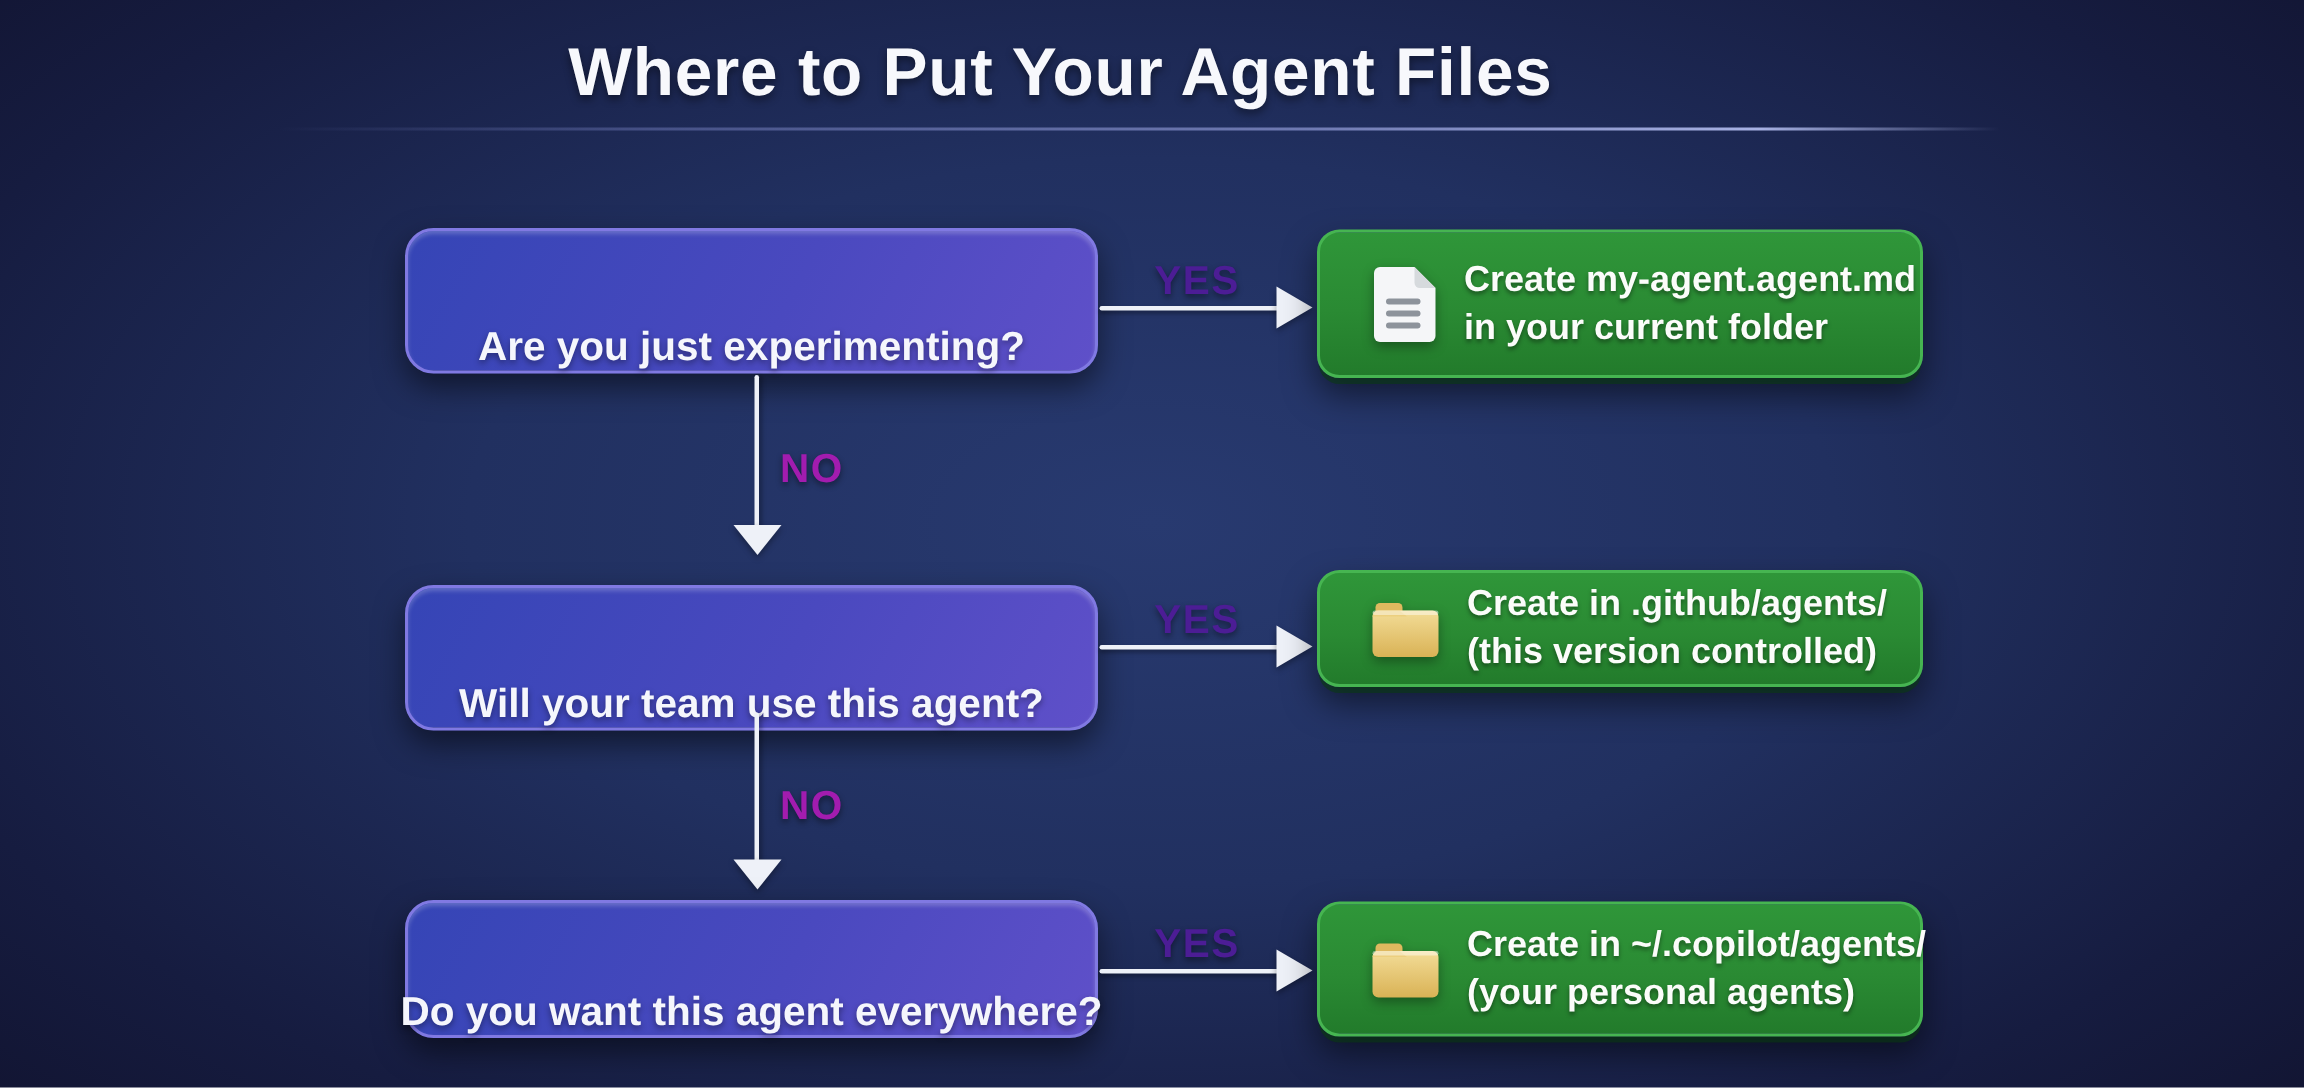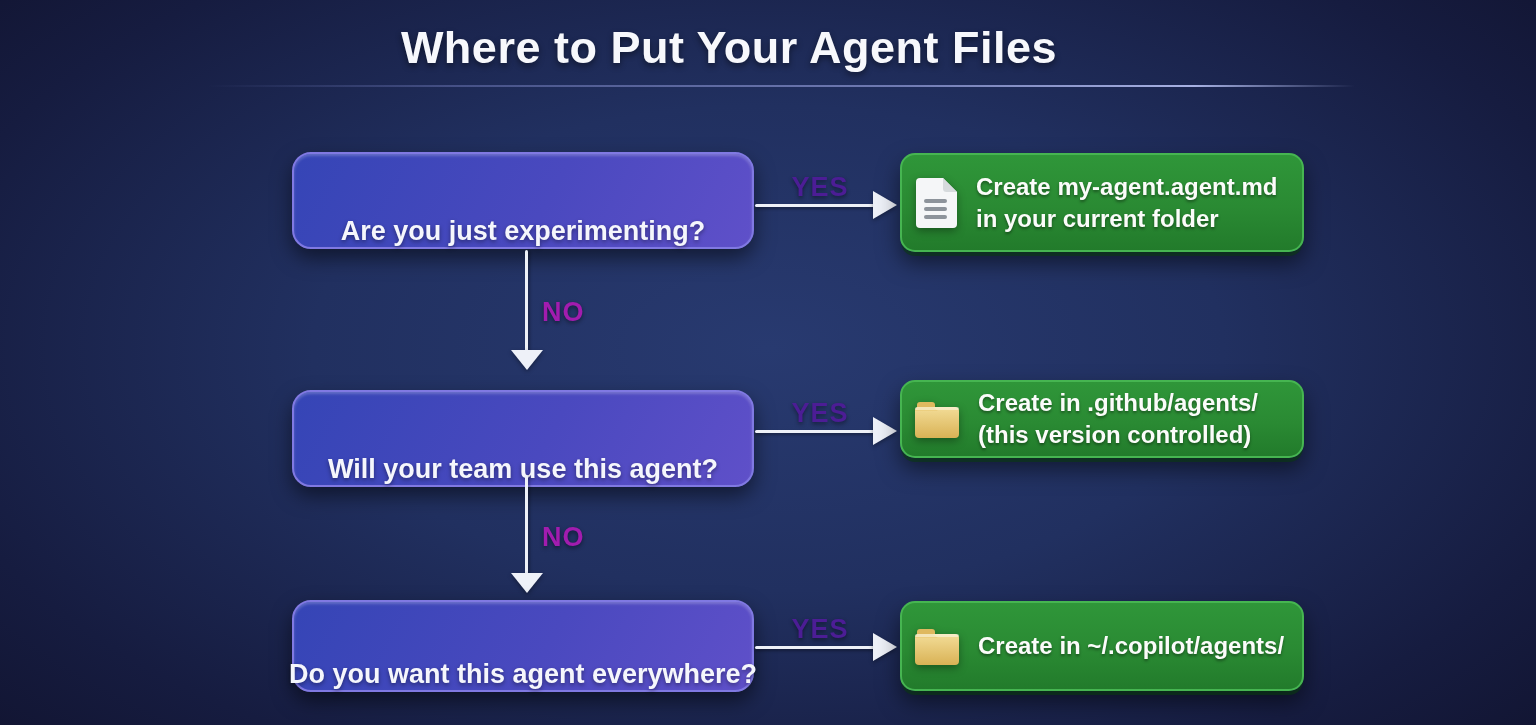--- a/index.html
+++ b/index.html
@@ -2,21 +2,21 @@
 <html><head>
 <meta charset="utf-8">
 <style>
   html,body{margin:0;padding:0;}
   body{
     width:1536px;height:725px;overflow:hidden;
     font-family:"Liberation Sans","DejaVu Sans",sans-serif;
     background:radial-gradient(ellipse 78% 88% at 50% 48%, #283a70 0%, #213060 38%, #161c40 72%, #0f1029 100%);
     position:relative;
   }
-  .canvas{position:absolute;inset:0;margin-left:22px;}
+  .canvas{position:absolute;inset:0;}
   .page-title{
     position:absolute;top:22px;left:0;width:1414px;margin:0;
     text-align:center;color:#f7f8fc;font-size:45px;font-weight:bold;
     letter-spacing:0.5px;text-shadow:0 3px 6px rgba(0,0,0,0.45);
   }
   .divider{
     position:absolute;top:85px;left:185px;width:1148px;height:2px;
     background:linear-gradient(90deg, rgba(120,130,195,0) 0%, rgba(120,130,195,0.45) 22%,
       rgba(145,155,215,0.7) 60%, rgba(175,185,235,0.95) 86%, rgba(120,130,195,0) 100%);
     border-radius:2px;
@@ -34,21 +34,21 @@
     color:#f5f6fc;font-size:27px;font-weight:bold;
     text-shadow:0 2px 4px rgba(0,0,0,0.4);white-space:nowrap;
   }
   .gbox{
     position:absolute;left:878px;width:404px;
     border-radius:15px;
     background:linear-gradient(180deg,#2f9639 0%,#2a8a33 55%,#227b2b 100%);
     border:2px solid #46b551;
     box-shadow:0 5px 0 -1px rgba(10,60,14,0.55), 0 11px 22px rgba(0,0,0,0.5);
     display:flex;align-items:center;
-    padding-left:11px;box-sizing:border-box;
+    padding-left:33px;box-sizing:border-box;
   }
   .gbox .icon{flex:0 0 auto;margin-right:17px;display:flex;filter:drop-shadow(0 3px 4px rgba(0,0,0,0.35));}
   .gtext div{
     color:#fbfcfa;font-size:24px;font-weight:bold;line-height:32px;
     text-shadow:0 2px 3px rgba(0,0,0,0.4);white-space:nowrap;
   }
   .yes-label{
     position:absolute;left:733px;width:130px;text-align:center;
     color:#4c1d95;font-size:27px;font-weight:bold;letter-spacing:1px;
     text-shadow:0 2px 4px rgba(0,0,0,0.45);
@@ -151,16 +151,17 @@
           </linearGradient>
         </defs>
         <path d="M4 7 a3 3 0 0 1 3 -3 h12 a3 3 0 0 1 3 3 v6 h-18 z" fill="#dfb95f"></path>
         <rect x="2" y="9" width="44" height="31" rx="4" fill="url(#fg2)"></rect>
         <path d="M2 13 a4 4 0 0 1 4 -4 h14 l5 4 z" fill="#eccf7f"></path>
         <rect x="2" y="9" width="44" height="3" rx="1.5" fill="rgba(255,255,255,0.45)"></rect>
       </svg>
     </span>
     <div class="gtext">
       <div>Create in ~/.copilot/agents/</div>
+      <div>(your personal agents)</div>
     </div>
   </div>
 
 </div>
 
 </body></html>

